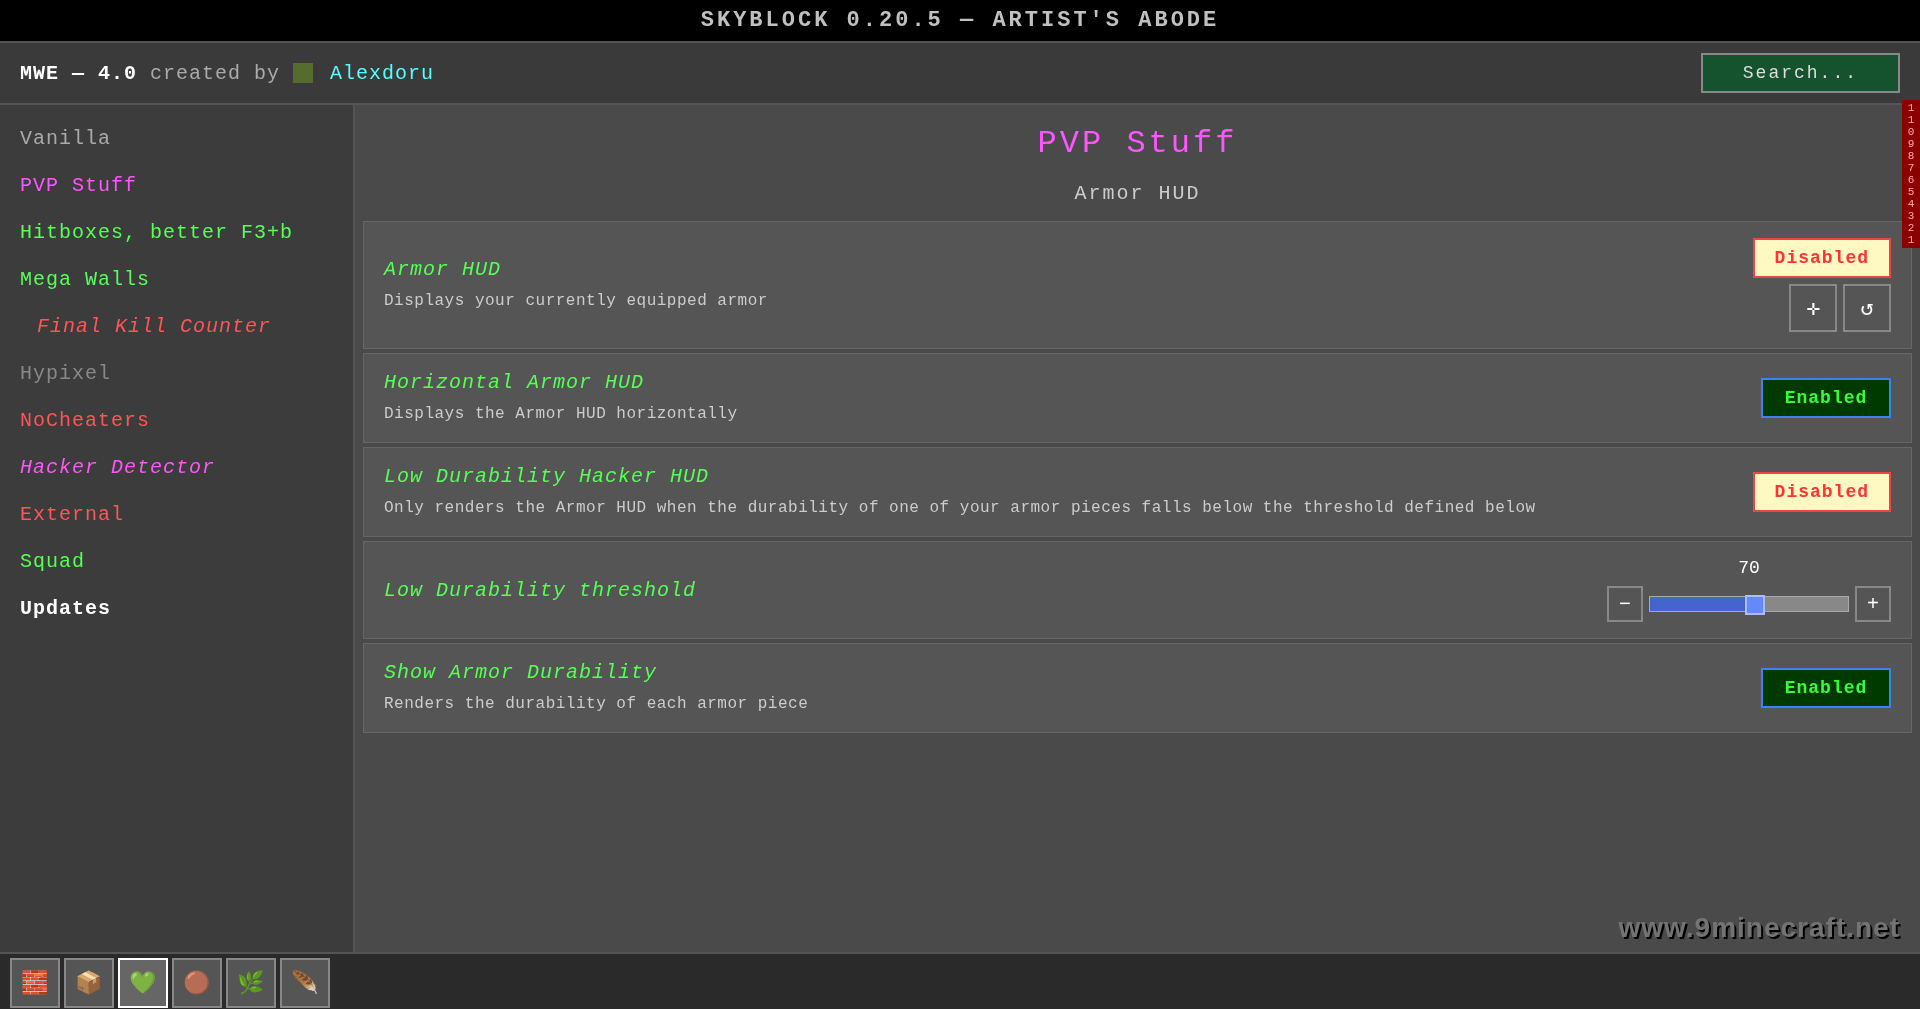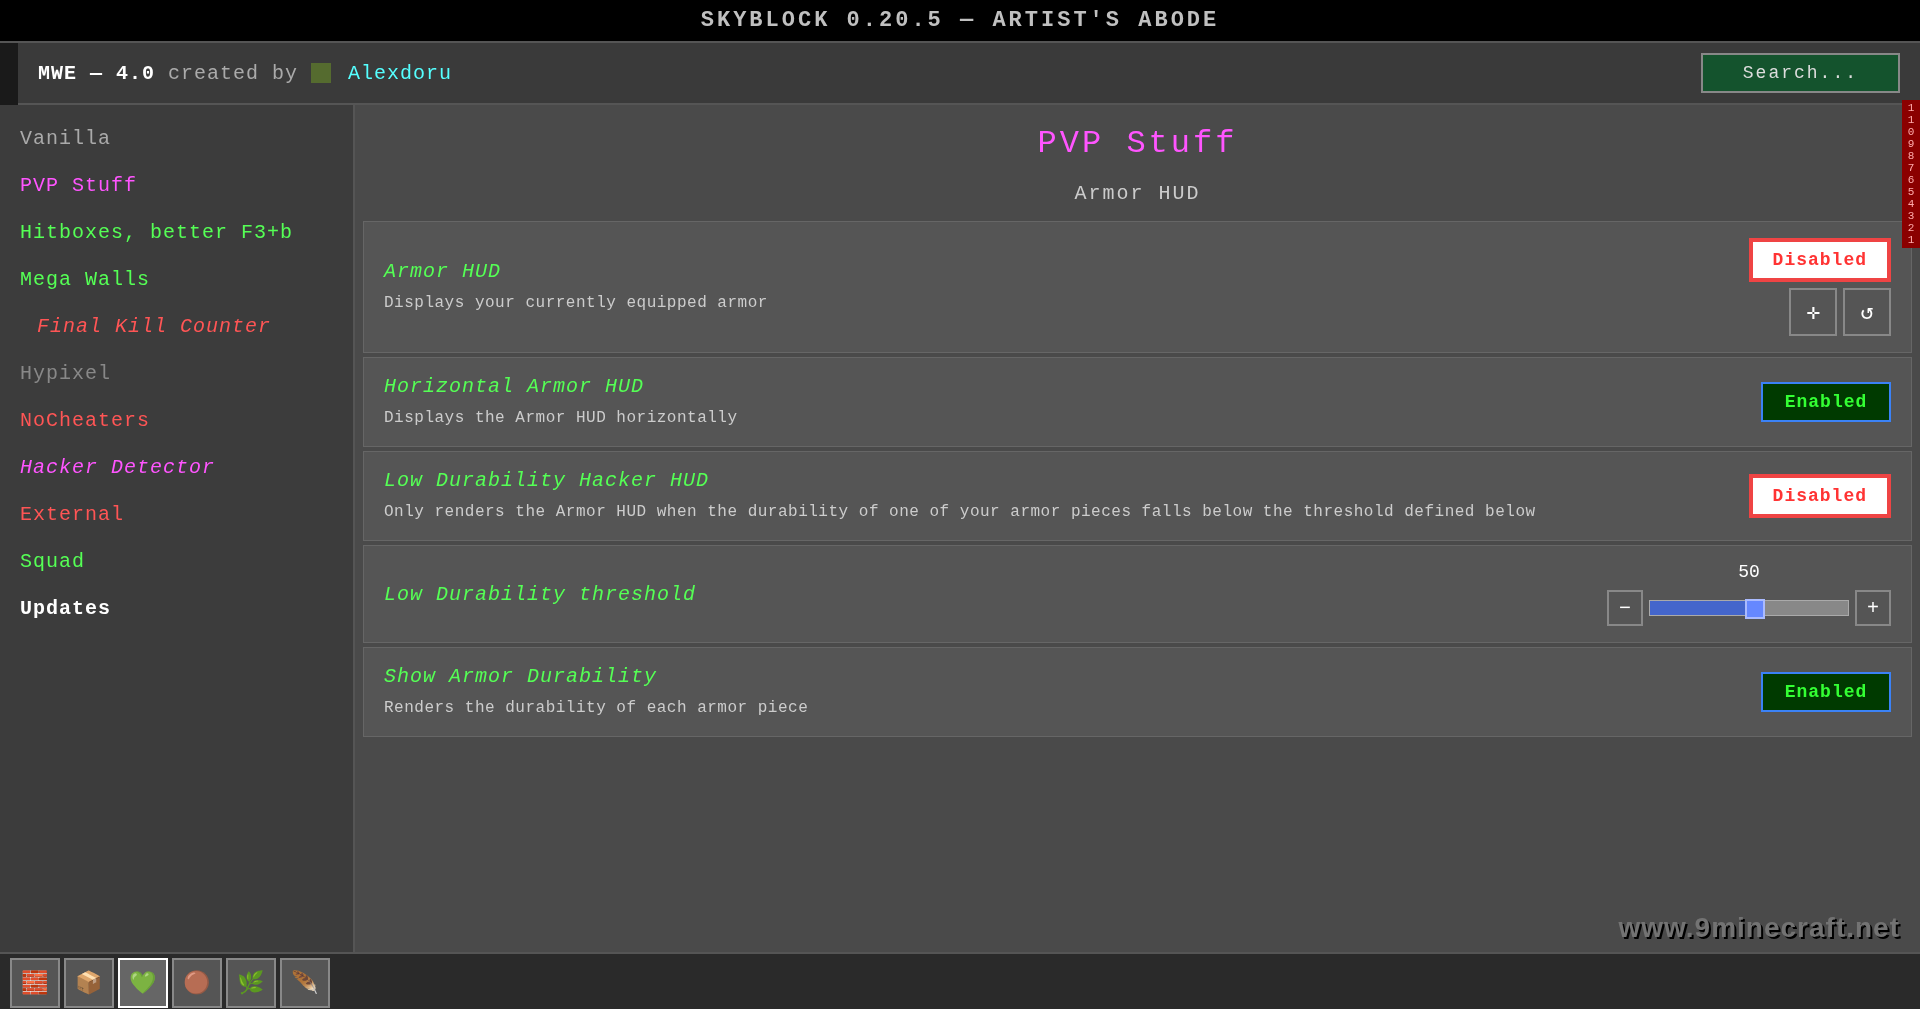--- a/index.html
+++ b/index.html
@@ -27,21 +27,20 @@
     }
 
     
     #header-row {
       display: flex;
       align-items: center;
       background: #3a3a3a;
       padding: 10px 20px;
       border-bottom: 2px solid #555;
       justify-content: space-between;
-      margin-left: 18px;
     }
 
     #header-title {
       font-size: 20px;
       color: #c0c0c0;
       letter-spacing: 1px;
     }
 
     #header-title .bold {
       font-weight: bold;
@@ -154,22 +153,22 @@
 
     .setting-right {
       display: flex;
       flex-direction: column;
       align-items: flex-end;
       gap: 6px;
       margin-left: 20px;
     }
 
     .btn-disabled {
-      background: #ffffff;
-      border: 4px solid #ef4444;
+      background: #fef9c3;
+      border: 2px solid #ef4444;
       color: #ff3333;
       font-family: 'Courier New', Courier, monospace;
       font-size: 18px;
       font-weight: bold;
       padding: 8px 20px;
       cursor: pointer;
       letter-spacing: 1px;
       min-width: 130px;
       text-align: center;
     }
@@ -406,21 +405,21 @@
             <div class="setting-name">Low Durability Hacker HUD</div>
             <div class="setting-desc">Only renders the Armor HUD when the durability of one of your armor pieces falls below the threshold defined below</div>
           </div>
           <div class="setting-right">
             <button class="btn-disabled">Disabled</button>
           </div>
         </div>
         <div class="slider-row">
           <div class="slider-name">Low Durability threshold</div>
           <div class="slider-controls">
-            <div class="slider-value">50</div>
+            <div class="slider-value">70</div>
             <div class="slider-input-row">
               <div class="slider-btn">−</div>
               <div class="slider-track">
                 <div class="slider-fill" style="width: 50%;"></div>
                 <div class="slider-thumb" style="left: 48%;"></div>
               </div>
               <div class="slider-btn">+</div>
             </div>
           </div>
         </div>

